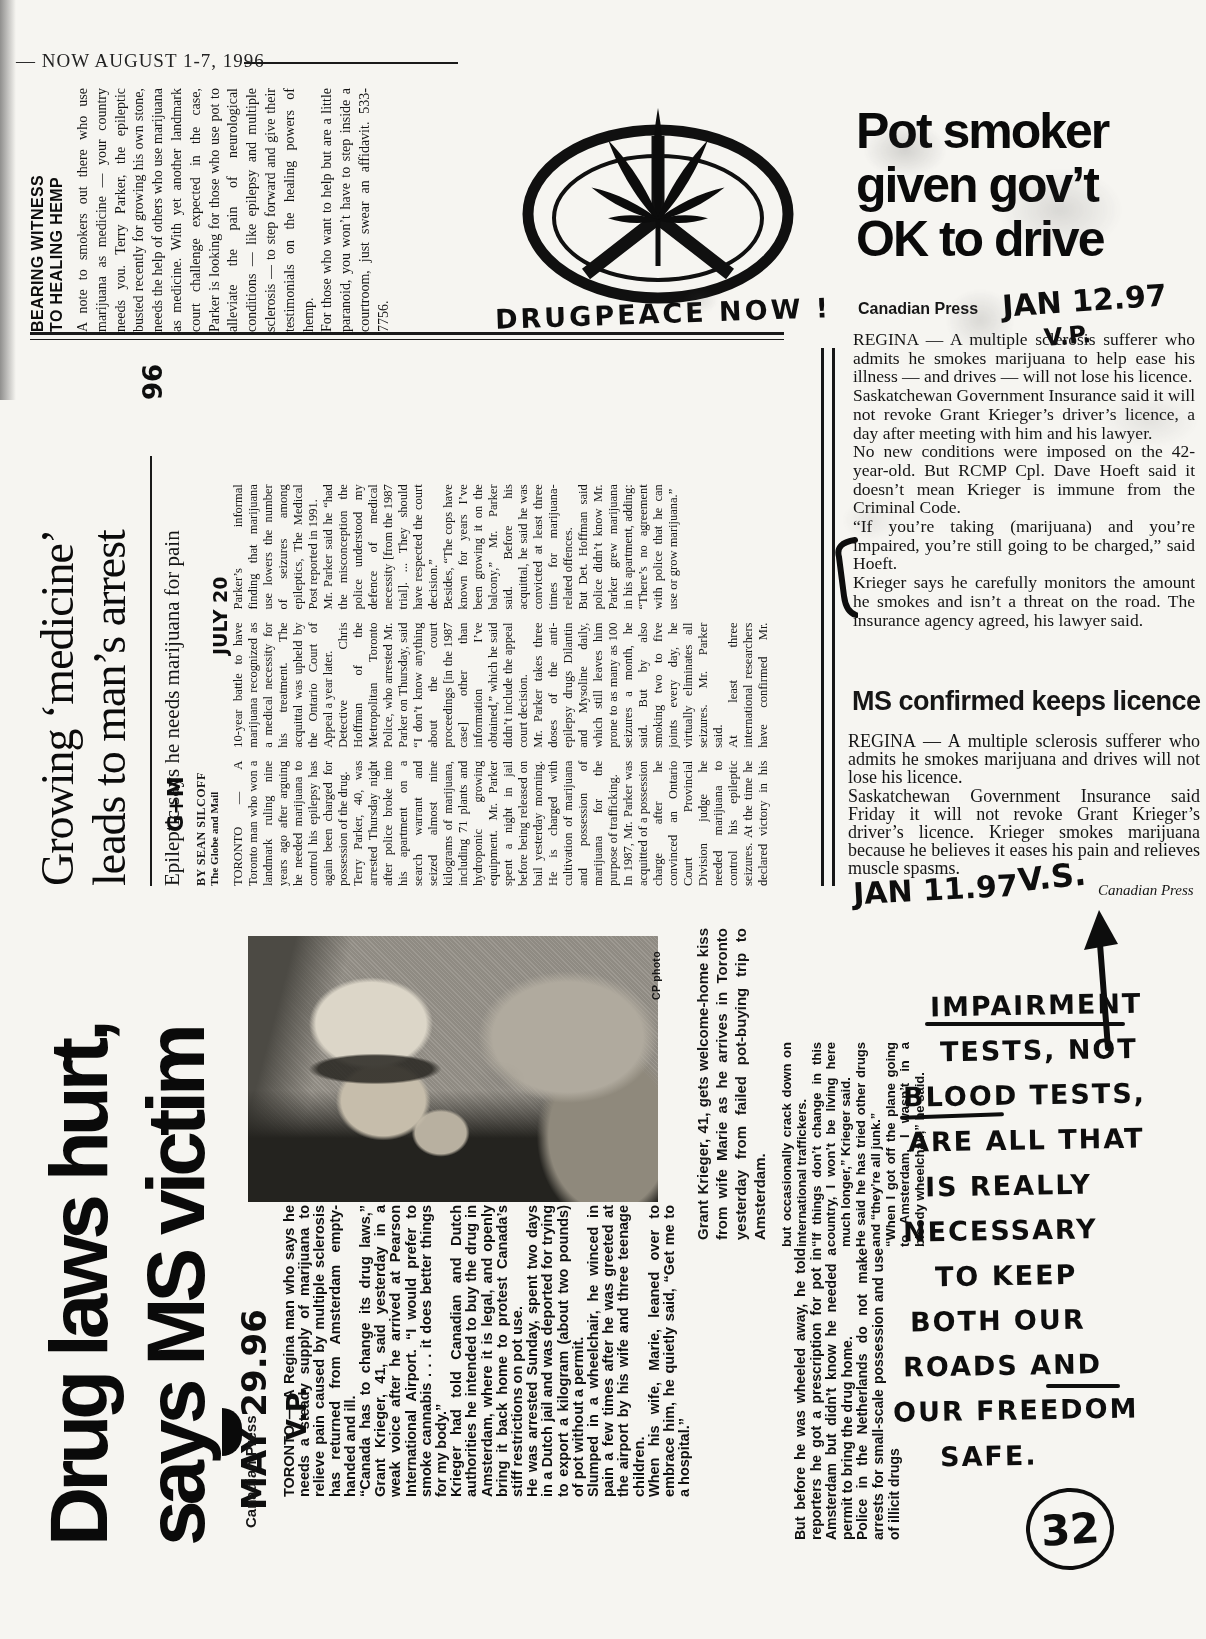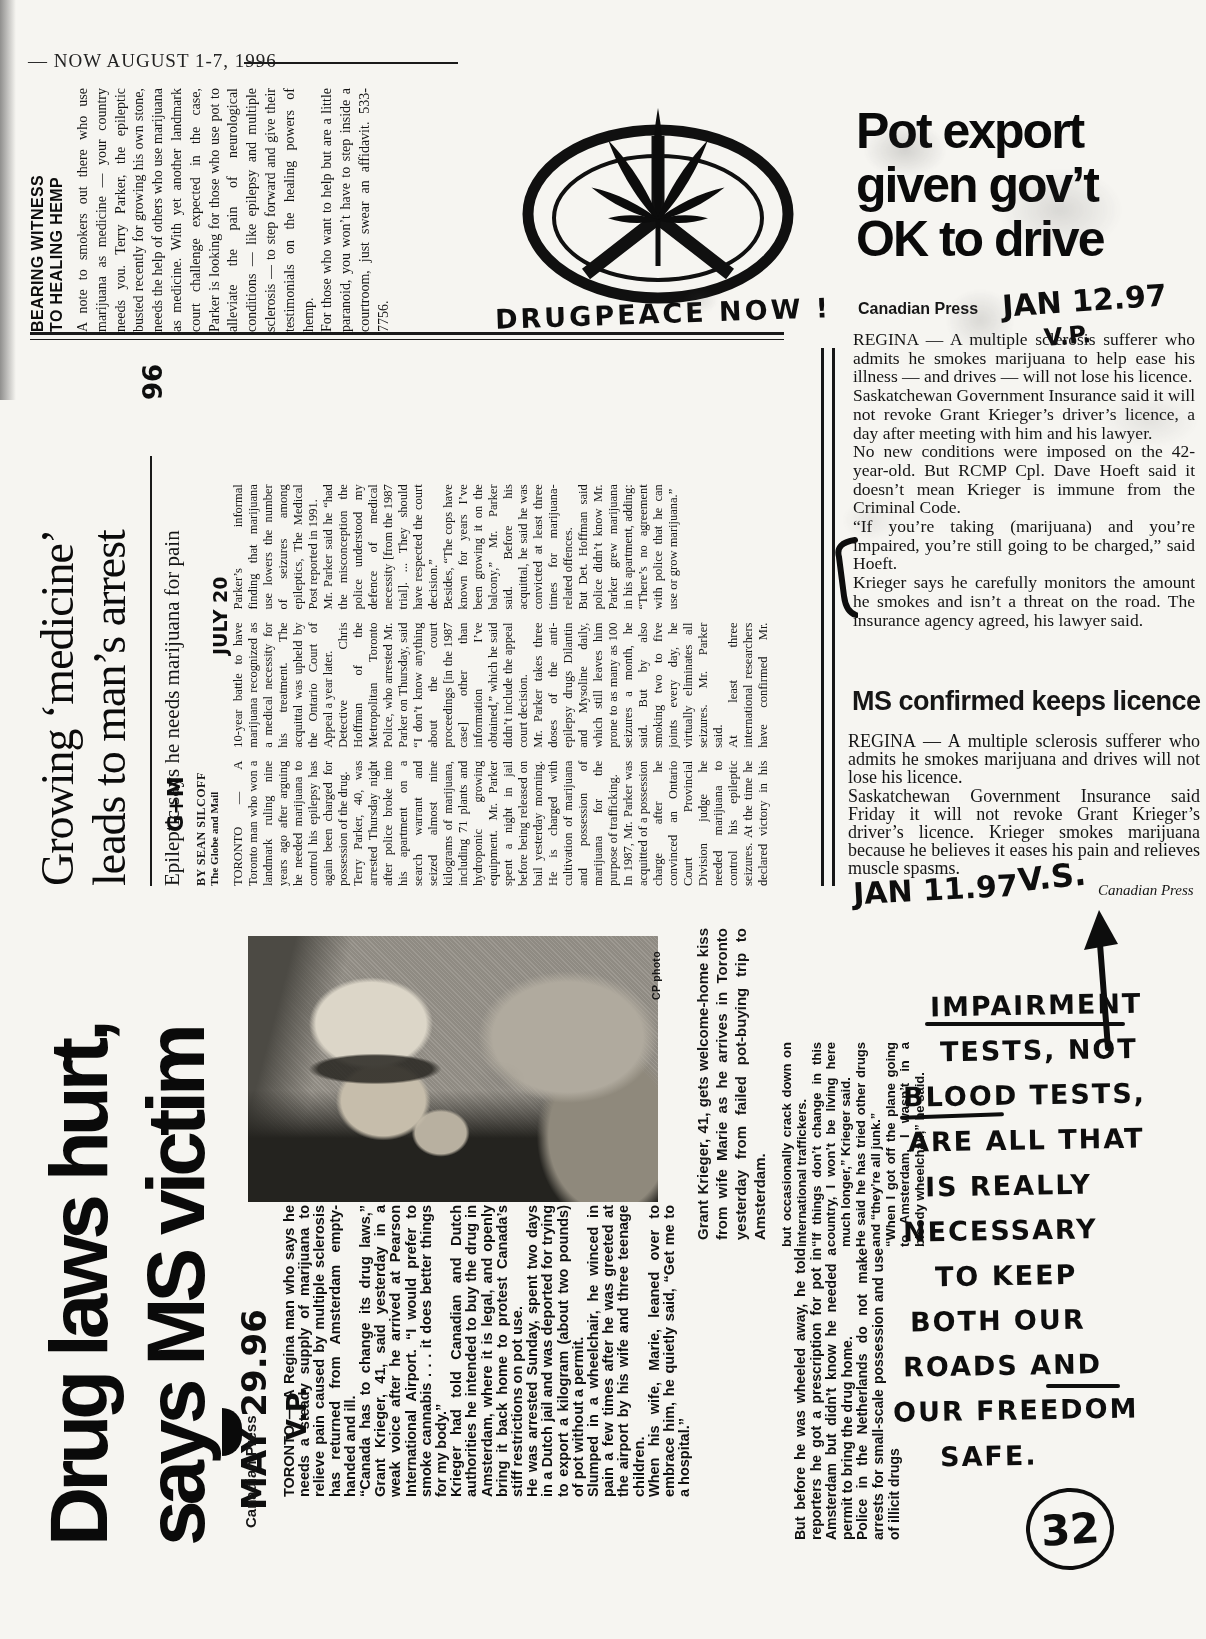--- a/index.html
+++ b/index.html
@@ -65,21 +65,21 @@
      radial-gradient(50px 45px at 980px 320px, rgba(60,60,60,.28), rgba(0,0,0,0) 70%),
      radial-gradient(70px 40px at 1150px 420px, rgba(90,90,90,.22), rgba(0,0,0,0) 70%),
      radial-gradient(40px 30px at 870px 520px, rgba(90,90,90,.2), rgba(0,0,0,0) 70%),
      radial-gradient(26px 20px at 700px 300px, rgba(80,80,80,.25), rgba(0,0,0,0) 70%),
      radial-gradient(36px 26px at 500px 1080px, rgba(80,80,80,.16), rgba(0,0,0,0) 70%);
      filter:blur(1px)}
 </style>
 </head>
 <body>
 
-<div class="abs masthead" style="left:28px;top:50px;white-space:nowrap">— NOW AUGUST 1-7, 1996</div>
+<div class="abs masthead" style="left:16px;top:50px;white-space:nowrap">— NOW AUGUST 1-7, 1996</div>
 <div class="abs rule" style="left:244px;top:62px;width:214px;height:2px"></div>
 
 <div class="rot" style="left:28px;top:88px;width:244px;height:434px">
   <div class="bearing-h">BEARING WITNESS
 TO HEALING HEMP</div>
   <div class="bearing-b news">A note to smokers out there who use marijuana as medicine — your country needs you. Terry Parker, the epileptic busted recently for growing his own stone, needs the help of others who use marijuana as medicine. With yet another landmark court challenge expected in the case, Parker is looking for those who use pot to alleviate the pain of neurological conditions — like epilepsy and multiple sclerosis — to step forward and give their testimonials on the healing powers of hemp.
 For those who want to help but are a little paranoid, you won’t have to step inside a courtroom, just swear an affidavit. 533-7756.</div>
 </div>
 
 <div class="abs rule" style="left:30px;top:332px;width:754px;height:3px"></div>
@@ -118,21 +118,21 @@
     <path transform="rotate(-32)" d="M0,4 C7,-24 7,-62 0,-94 C-7,-62 -7,-24 0,4 Z"></path>
     <path transform="rotate(64)" d="M0,3 C6,-20 6,-50 0,-74 C-6,-50 -6,-20 0,3 Z"></path>
     <path transform="rotate(-64)" d="M0,3 C6,-20 6,-50 0,-74 C-6,-50 -6,-20 0,3 Z"></path>
     <path transform="rotate(88)" d="M0,2 C5,-14 5,-34 0,-50 C-5,-34 -5,-14 0,2 Z"></path>
     <path transform="rotate(-88)" d="M0,2 C5,-14 5,-34 0,-50 C-5,-34 -5,-14 0,2 Z"></path>
     <rect x="-2.5" y="0" width="5" height="46"></rect>
   </g>
 </svg>
 <div class="abs hand" style="left:495px;top:298px;font-size:27px;letter-spacing:3px;transform:rotate(-2deg)">DRUGPEACE NOW !</div>
 
-<div class="abs pot-h" style="left:856px;top:104px;width:340px">Pot export
+<div class="abs pot-h" style="left:856px;top:104px;width:340px">Pot smoker
 given gov’t
 OK to drive</div>
 <div class="abs pot-by sans" style="left:858px;top:300px">Canadian Press</div>
 <div class="abs hand" style="left:1002px;top:283px;font-size:30px;transform:rotate(-4deg)">JAN 12.97</div>
 <div class="abs hand" style="left:1044px;top:322px;font-size:24px;transform:rotate(-5deg)">V.P.</div>
 <div class="abs pot-b news" style="left:853px;top:330px;width:342px">REGINA — A multiple sclerosis sufferer who admits he smokes marijuana to help ease his illness — and drives — will not lose his licence.
 Saskatchewan Government Insurance said it will not revoke Grant Krieger’s driver’s licence, a day after meeting with him and his lawyer.
 No new conditions were imposed on the 42-year-old. But RCMP Cpl. Dave Hoeft said it doesn’t mean Krieger is immune from the Criminal Code.
 “If you’re taking (marijuana) and you’re impaired, you’re still going to be charged,” said Hoeft.
 Krieger says he carefully monitors the amount he smokes and isn’t a threat on the road. The insurance agency agreed, his lawyer said.</div>

